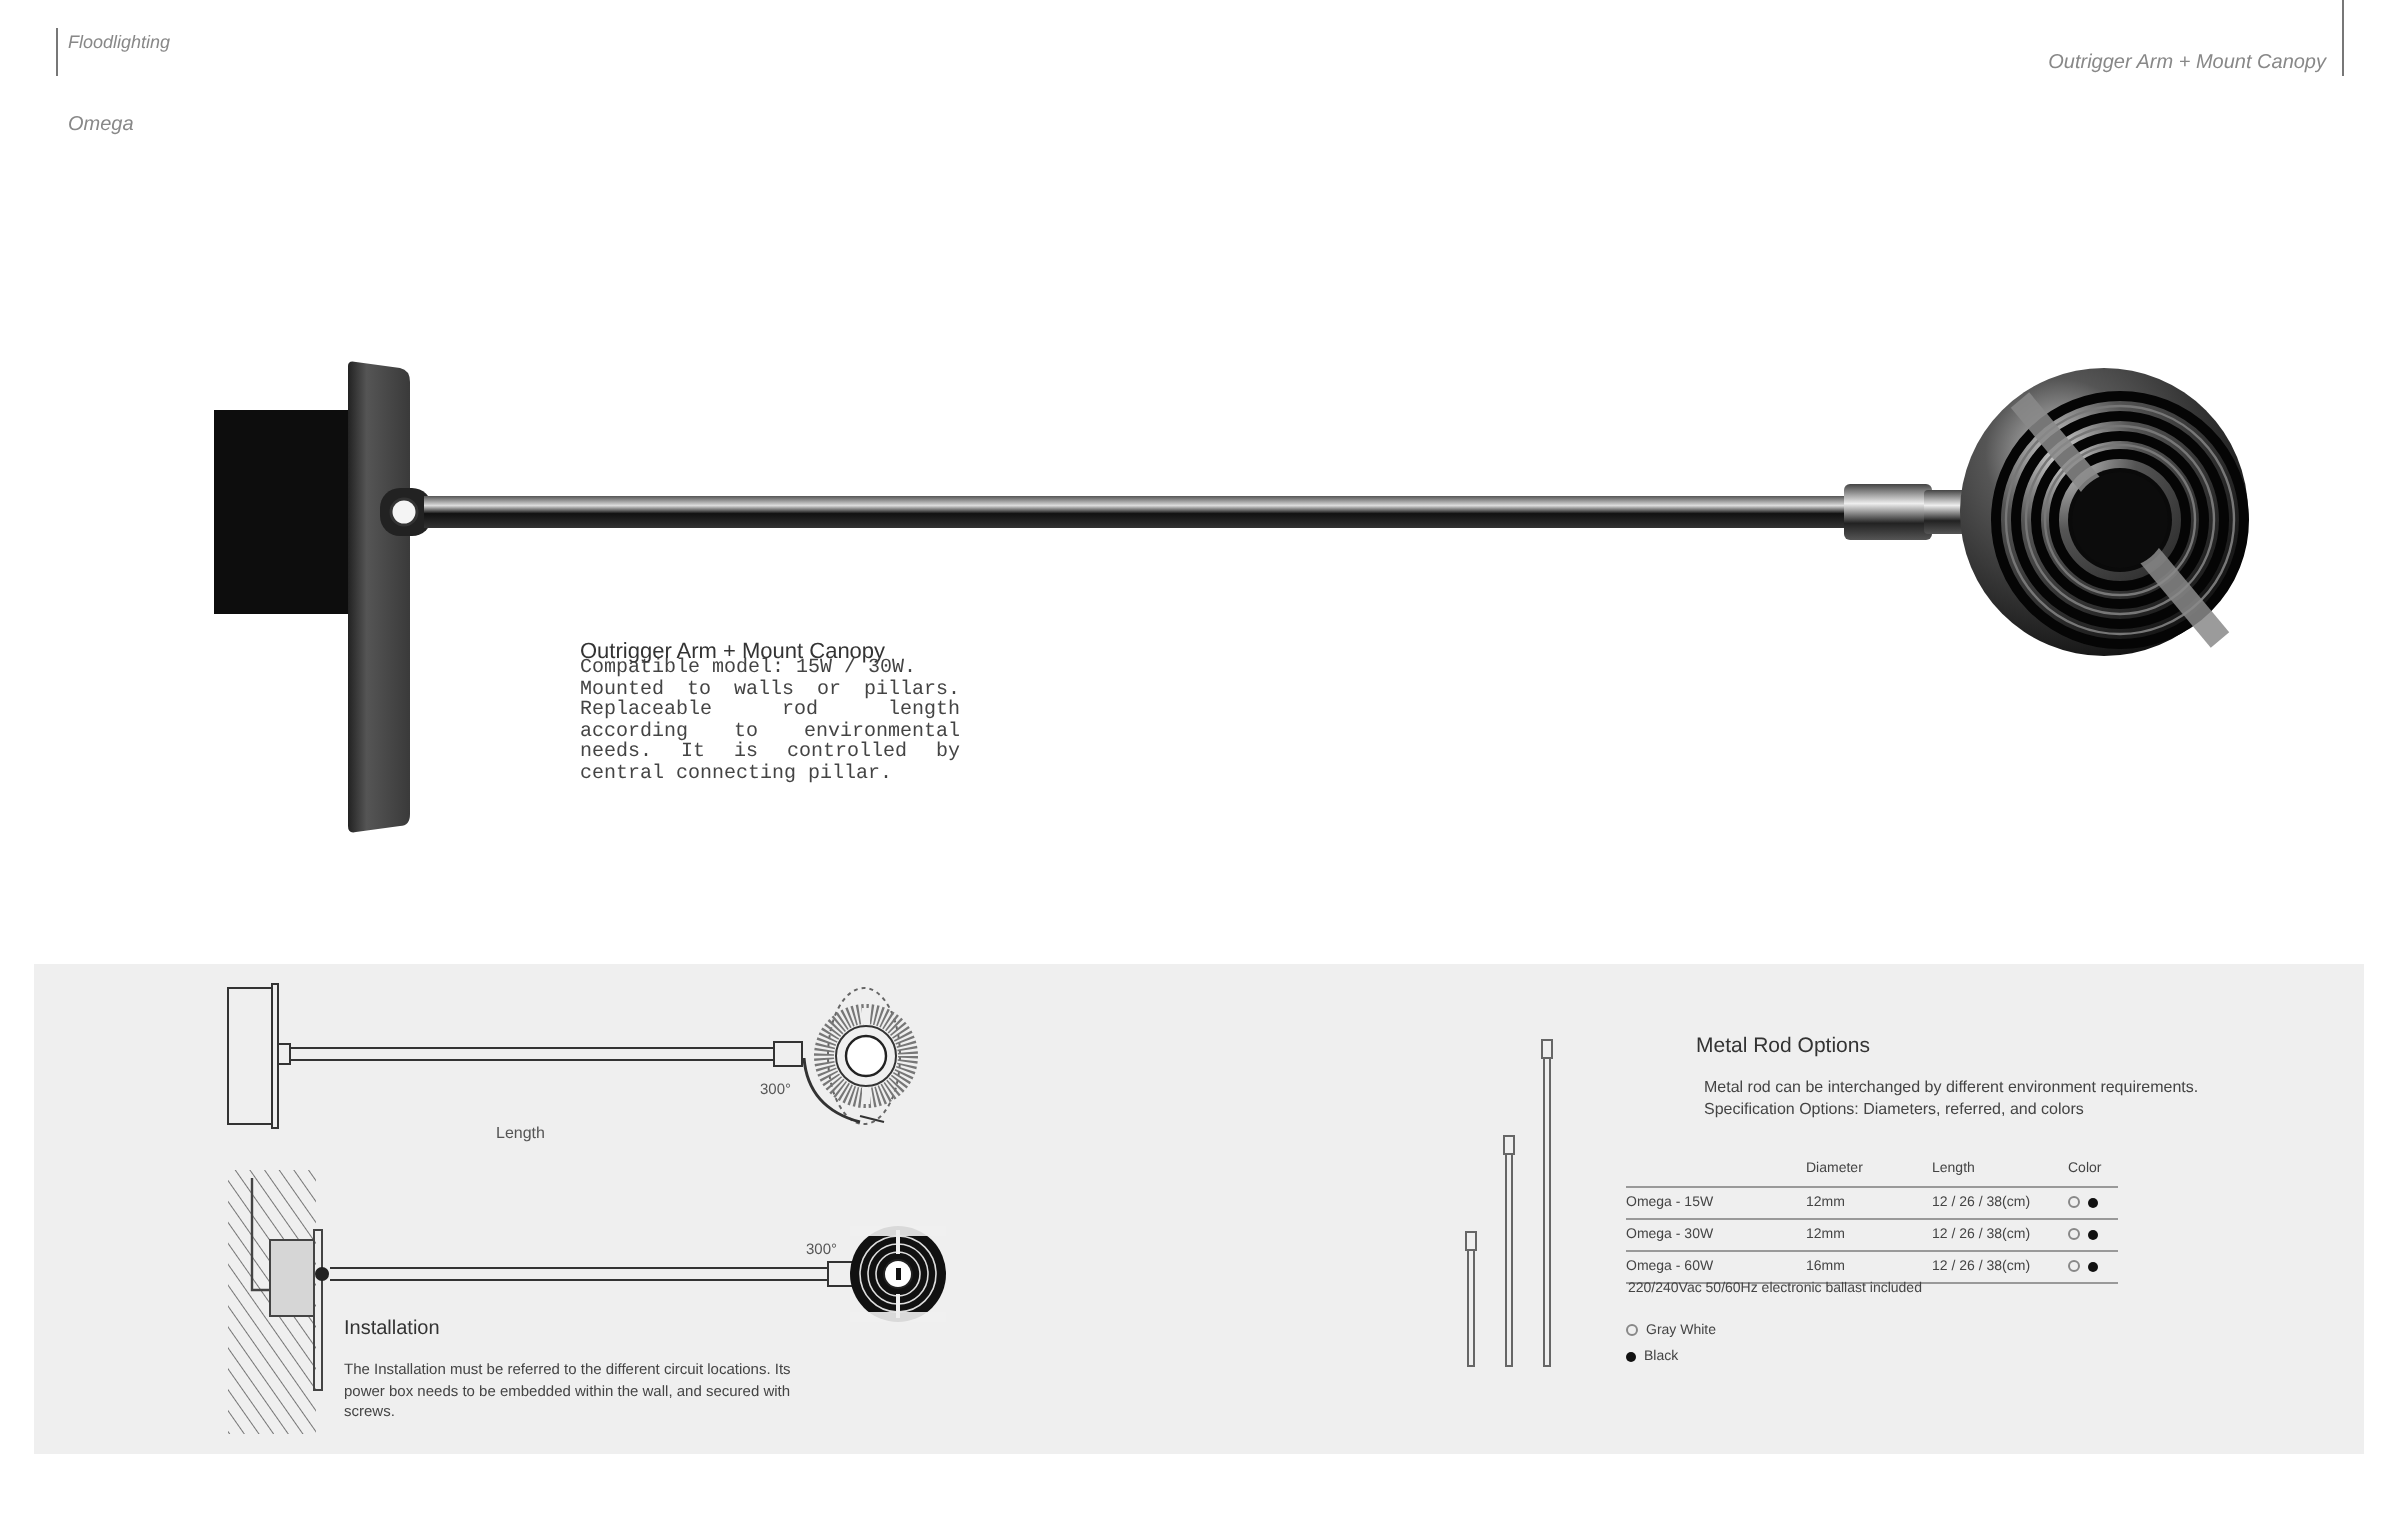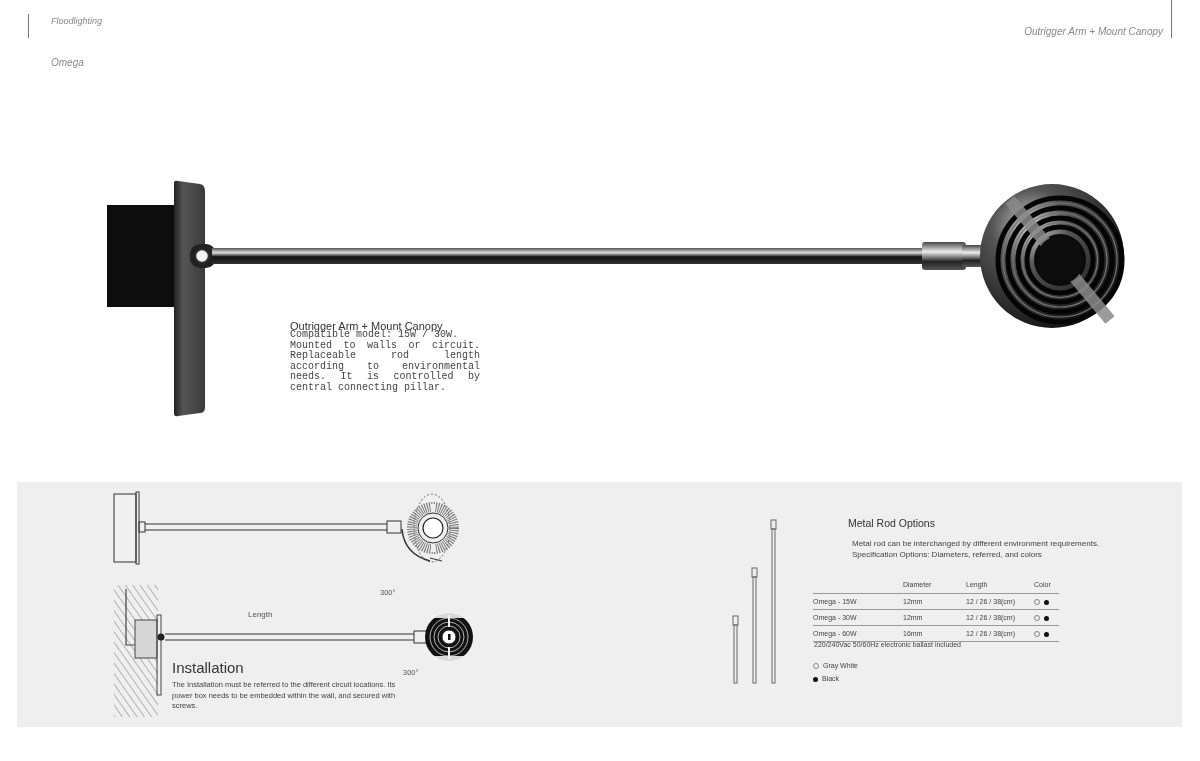--- a/index.html
+++ b/index.html
@@ -1,29 +1,29 @@
 <!DOCTYPE html>
 <html><head>
 <meta charset="utf-8">
 <style>
   html,body{margin:0;padding:0;}
   body{width:1200px;height:761px;position:relative;background:#ffffff;overflow:hidden;
        font-family:"Liberation Sans",sans-serif;color:#333;}
   .abs{position:absolute;}
-  .hdr-left{left:28px;top:14px;border-left:1px solid #777;padding-left:22px;height:24px;
+  .hdr-left{left:28px;top:14px;border-left:1px solid #777;padding-left:5px;height:24px;
             font-style:italic;color:#888;}
   .hdr-left .l1{font-size:9px;line-height:11px;display:block;margin-top:2px;}
   .hdr-left .l2{font-size:10px;line-height:13px;display:block;margin-top:29px;}
   .hdr-right{right:28px;top:0;height:38px;border-right:1px solid #777;padding-right:8px;
              font-style:italic;color:#888;font-size:10px;display:flex;align-items:flex-end;}
   .hdr-right span{margin-bottom:1px;}
   .hero-title{left:290px;top:320px;font-size:11px;color:#333;}
   .hero-desc{left:290px;top:330px;width:190px;font-size:10px;line-height:10.5px;color:#444;text-align:justify;font-family:Liberation Mono, monospace;}
   .panel{left:17px;top:482px;width:1165px;height:245px;background:#efefef;}
-  .small-text{font-size:8px;color:#555;margin-top:48px;}
+  .small-text{font-size:8px;color:#555;}
   .sec-title{font-size:10.5px;color:#333;}
   .sec-desc{font-size:8px;line-height:10.5px;color:#444;}
   table.spec{border-collapse:collapse;font-size:7px;color:#444;}
   table.spec th{font-weight:normal;text-align:left;padding:0 0 4px 0;height:10px;}
   table.spec td{padding:3px 0;border-top:1px solid #999;height:9px;}
   table.spec tr.last td{border-bottom:1px solid #999;}
   .dot-w{display:inline-block;width:4px;height:4px;border:1px solid #888;border-radius:50%;vertical-align:middle;}
   .dot-b{display:inline-block;width:5px;height:5px;background:#111;border-radius:50%;vertical-align:middle;margin-left:4px;}
 </style>
 </head>
@@ -88,21 +88,21 @@
     <circle cx="960" cy="85" r="37.5"></circle>
   </g>
   <circle cx="960" cy="85" r="26" fill="#0a0a0a"></circle>
   <line x1="910" y1="25" x2="1010" y2="145" stroke="#8a8a8a" stroke-width="12" opacity="0.85"></line>
   <circle cx="960" cy="85" r="24" fill="#0c0c0c"></circle>
 </svg>
 
 <div class="abs hero-title">Outrigger Arm + Mount Canopy</div>
 <div class="abs hero-desc">
   <span>Compatible model: 15W / 30W.</span><br>
-  <span>Mounted to walls or circuit. Replaceable rod length according to environmental needs. It is controlled by central connecting pillar.</span>
+  <span>Mounted to walls or pillars. Replaceable rod length according to environmental needs. It is controlled by central connecting pillar.</span>
 </div>
 
 <div class="abs panel"></div>
 
 <svg class="abs" style="left:110px;top:488px;" width="360" height="90">
   <g fill="none" stroke="#333" stroke-width="1">
     <rect x="4" y="6" width="22" height="68"></rect>
     <rect x="26" y="4" width="3" height="72"></rect>
     <rect x="29" y="34" width="6" height="10"></rect>
     <line x1="35" y1="36" x2="277" y2="36"></line>
@@ -142,21 +142,21 @@
       <circle cx="339" cy="52" r="11"></circle>
   </g>
   <circle cx="339" cy="52" r="7" fill="#fff" stroke="#222"></circle>
   <rect x="338" y="49" width="2.5" height="6" fill="#111"></rect>
   <rect x="315" y="28" width="48" height="5" fill="#efefef" opacity="0.9"></rect>
   <rect x="315" y="71" width="48" height="5" fill="#efefef" opacity="0.9"></rect>
   <line x1="339" y1="30" x2="339" y2="42" stroke="#efefef" stroke-width="2"></line>
   <line x1="339" y1="62" x2="339" y2="74" stroke="#efefef" stroke-width="2"></line>
 </svg>
 <div class="abs small-text" style="left:403px;top:620px;font-size:7.5px;">300°</div>
-<div class="abs sec-title" style="left:172px;top:659px;font-size:15px;">Installation</div>
+<div class="abs sec-title" style="left:172px;top:659px;font-size:10px;">Installation</div>
 <div class="abs sec-desc" style="left:172px;top:680px;width:232px;font-size:7.5px;">The Installation must be referred to the different circuit locations. Its power box needs to be embedded within the wall, and secured with screws.</div>
 
 <svg class="abs" style="left:728px;top:518px;" width="56" height="170">
   <g fill="none" stroke="#666" stroke-width="1">
     <rect x="5" y="98" width="5" height="9"></rect>
       <rect x="6" y="107" width="3" height="58"></rect>
     <rect x="24" y="50" width="5" height="9"></rect>
       <rect x="25" y="59" width="3" height="106"></rect>
     <rect x="43" y="2" width="5" height="9"></rect>
       <rect x="44" y="11" width="3" height="154"></rect>

